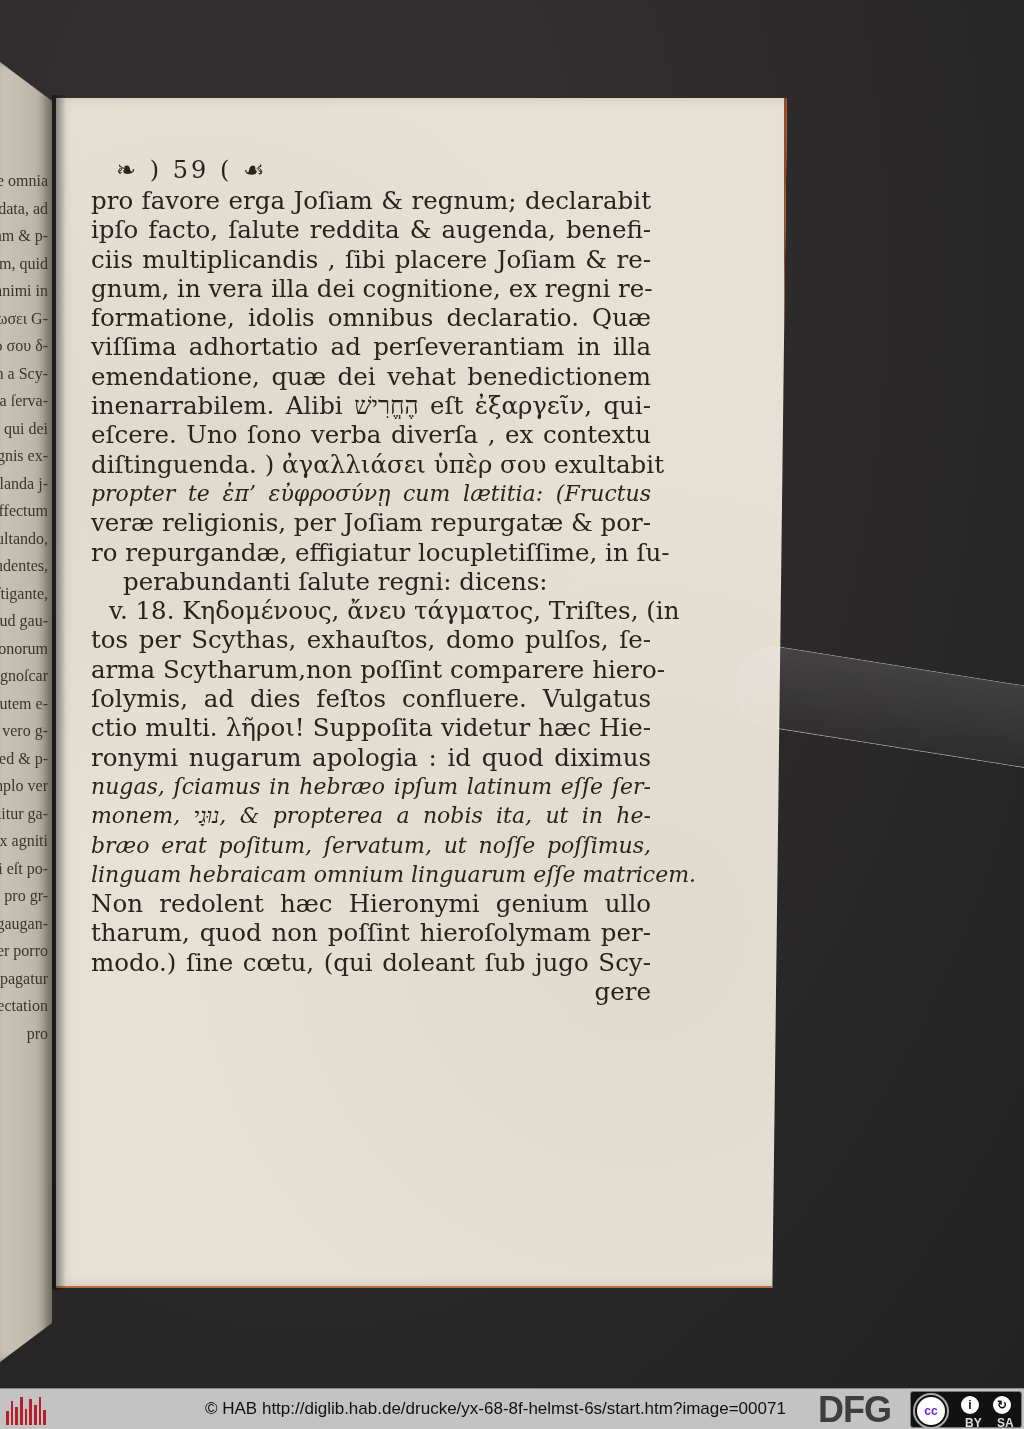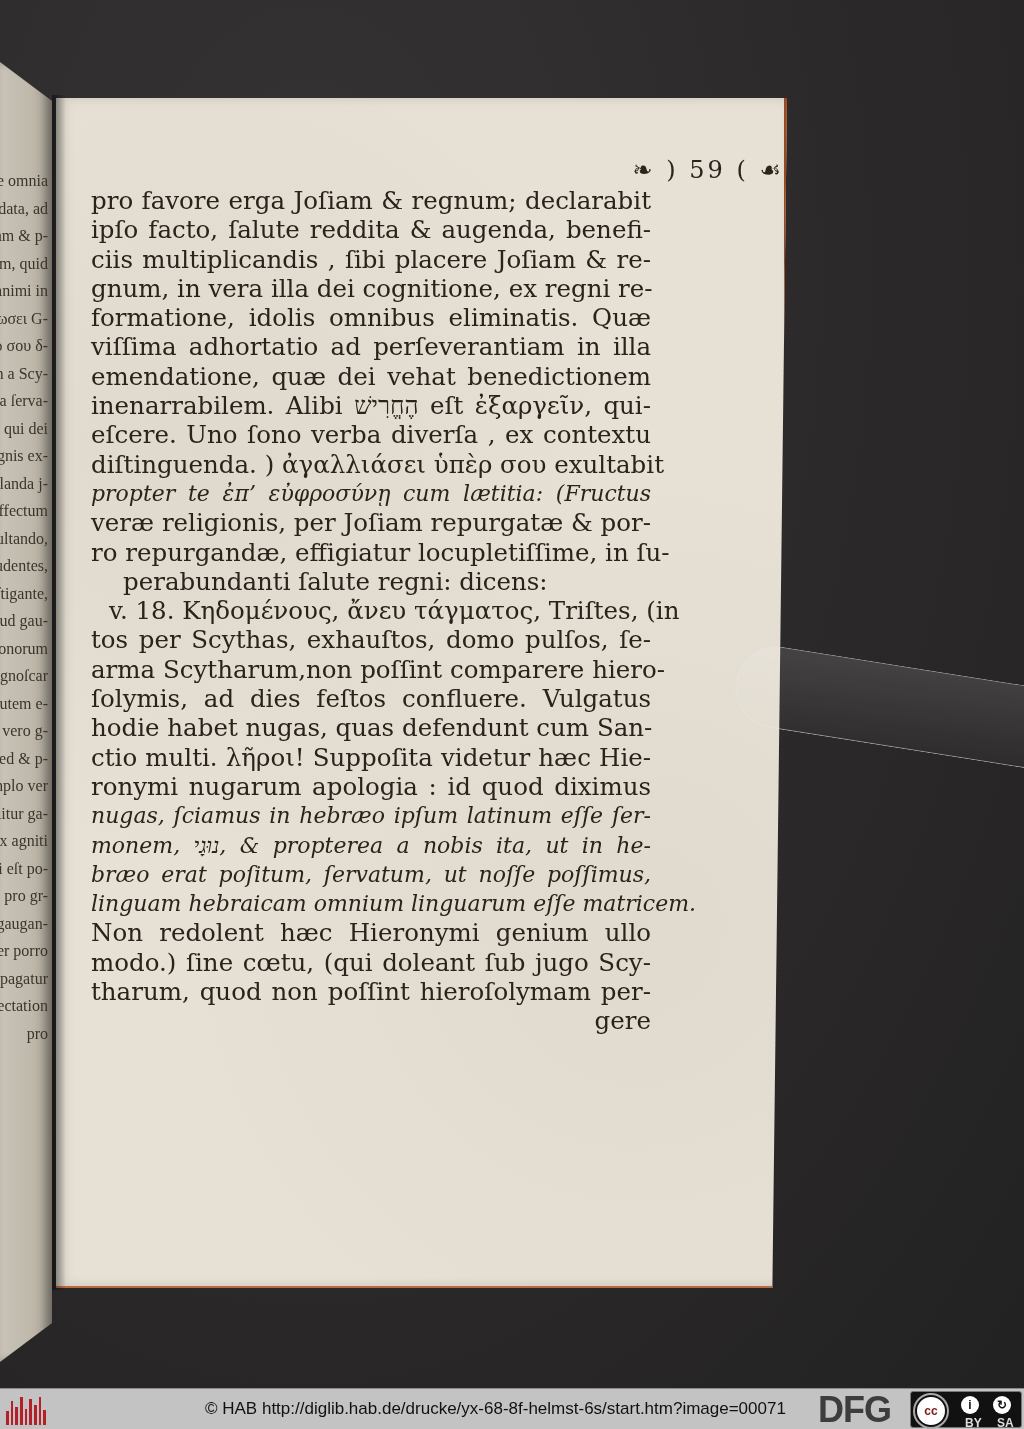--- a/index.html
+++ b/index.html
@@ -38,21 +38,21 @@
     border-bottom: 2px solid #b86a3c;
     clip-path: polygon(0 0, 100% 0, 98% 100%, 0 100%);
     box-shadow: inset 8px 0 12px rgba(0,0,0,0.12);
   }
   .gutter-shadow {
     position: absolute; left: 52px; top: 95px; width: 14px; height: 1195px;
     background: linear-gradient(90deg, rgba(0,0,0,0.45), rgba(0,0,0,0));
   }
   .header-ornament {
     position: absolute; left: 0; top: 58px; width: 100%;
-    text-align: right; font-size: 24px; color: #2b241c;
+    text-align: left; font-size: 24px; color: #2b241c;
     letter-spacing: 3px; padding-left: 60px; box-sizing: border-box;
   }
   .text {
     position: absolute; left: 35px; top: 88px; width: 560px;
     font-family: "DejaVu Serif", serif; font-size: 24.5px; line-height: 29.3px;
     color: #2a231b;
   }
   .text .line { display: block; white-space: nowrap; text-align: justify; text-align-last: justify; height: 29.3px; }
   .text .line.last { text-align-last: left; margin-left: 32px; }
   .text .line.indent { padding-left: 18px; }
@@ -80,21 +80,21 @@
     white-space: nowrap;
   }
   .dfg {
     position: absolute; left: 818px; top: 3px; font-family: "Liberation Sans", sans-serif;
     font-weight: bold; font-size: 36px; line-height: 36px; color: #3d3d3d; letter-spacing: -1px;
   }
   .cc-badge {
     position: absolute; left: 910px; top: 2px; width: 112px; height: 37px;
     background: #111; border-radius: 3px; border: 1px solid #777; box-sizing: border-box;
   }
-  .cc-badge .cc { position: absolute; left: 4px; top: 3px; width: 28px; height: 28px; border-radius: 50%; background: #fff; border: 2px solid #111; box-shadow: 0 0 0 2px #aaa; color: #7f1d1d; font-weight: bold; font-size: 12px; text-align: center; line-height: 28px; }
+  .cc-badge .cc { position: absolute; left: 4px; top: 3px; width: 28px; height: 28px; border-radius: 50%; background: #fff; border: 2px solid #111; box-shadow: 0 0 0 2px #aaa; color: #6d28d9; font-weight: bold; font-size: 12px; text-align: center; line-height: 28px; }
   .cc-badge .sm { position: absolute; top: 4px; width: 18px; height: 18px; border-radius: 50%; background: #fff; color: #111; font-size: 12px; font-weight: bold; text-align: center; line-height: 18px; }
   .cc-badge .lbl { position: absolute; top: 24px; font-size: 12px; color: #ddd; font-weight: bold; }
 </style>
 </head>
 <body>
 
 <div class="backdrop"></div>
 
 <div class="left-page">
   <div class="lines">
@@ -133,44 +133,43 @@
   </div>
 </div>
 
 <div class="page">
   <div class="header-ornament">❧ ) 59 ( ☙</div>
   <div class="text">
     <span class="line">pro favore erga Joſiam &amp; regnum; declarabit</span>
     <span class="line">ipſo facto, ſalute reddita &amp; augenda, beneﬁ-</span>
     <span class="line">ciis multiplicandis , ſibi placere Joſiam &amp; re-</span>
     <span class="line">gnum, in vera illa dei cognitione, ex regni re-</span>
-    <span class="line">formatione, idolis omnibus eliminatis.   Quæ</span>
+    <span class="line">formatione, idolis omnibus declaratio.   Quæ</span>
     <span class="line">viſſima adhortatio ad perſeverantiam in illa</span>
     <span class="line">emendatione, quæ dei vehat benedictionem</span>
     <span class="line">inenarrabilem.  Alibi הֶחֱרִישׁ eſt ἐξαργεῖν, qui-</span>
     <span class="line">eſcere.  Uno ſono verba diverſa , ex contextu</span>
     <span class="line">diſtinguenda. ) ἀγαλλιάσει ὑπὲρ σου exultabit</span>
     <span class="line it">propter te ἐπ’ εὐφροσύνῃ cum lætitia: (Fructus</span>
     <span class="line">veræ religionis, per Joſiam repurgatæ &amp; por-</span>
     <span class="line">ro repurgandæ, effigiatur locupletiſſime, in ſu-</span>
     <span class="line last">perabundanti ſalute  regni:  dicens:</span>
     <span class="line indent">v. 18.  Κηδομένους, ἄνευ τάγματος, Triſtes, (in</span>
     <span class="line">tos per Scythas, exhauſtos, domo pulſos, ſe-</span>
     <span class="line">arma Scytharum,non poſſint comparere hiero-</span>
     <span class="line">ſolymis, ad dies feſtos conﬂuere.  Vulgatus</span>
-    <span class="line">hodie habet nugas, quas defendunt cum San-</span>
     <span class="line">ctio multi. λῆροι! Suppoſita videtur hæc Hie-</span>
     <span class="line">ronymi nugarum apologia : id quod diximus</span>
     <span class="line it">nugas, ſciamus in hebræo ipſum latinum eſſe ſer-</span>
     <span class="line it">monem, נוּגָי, &amp; propterea a nobis ita, ut in he-</span>
     <span class="line it">bræo erat poſitum, ſervatum, ut noſſe poſſimus,</span>
     <span class="line it">linguam hebraicam omnium linguarum eſſe matricem.</span>
     <span class="line">Non redolent hæc Hieronymi genium ullo</span>
+    <span class="line">tharum, quod non poſſint hieroſolymam per-</span>
     <span class="line">modo.) ſine cœtu, (qui doleant ſub jugo Scy-</span>
-    <span class="line">tharum, quod non poſſint hieroſolymam per-</span>
     <span class="line right">gere</span>
   </div>
 </div>
 
 <div class="gutter-shadow"></div>
 <div class="glass"></div>
 
 <div class="footer">
   <div class="hab-logo">
     <span style="height:14px"></span>

